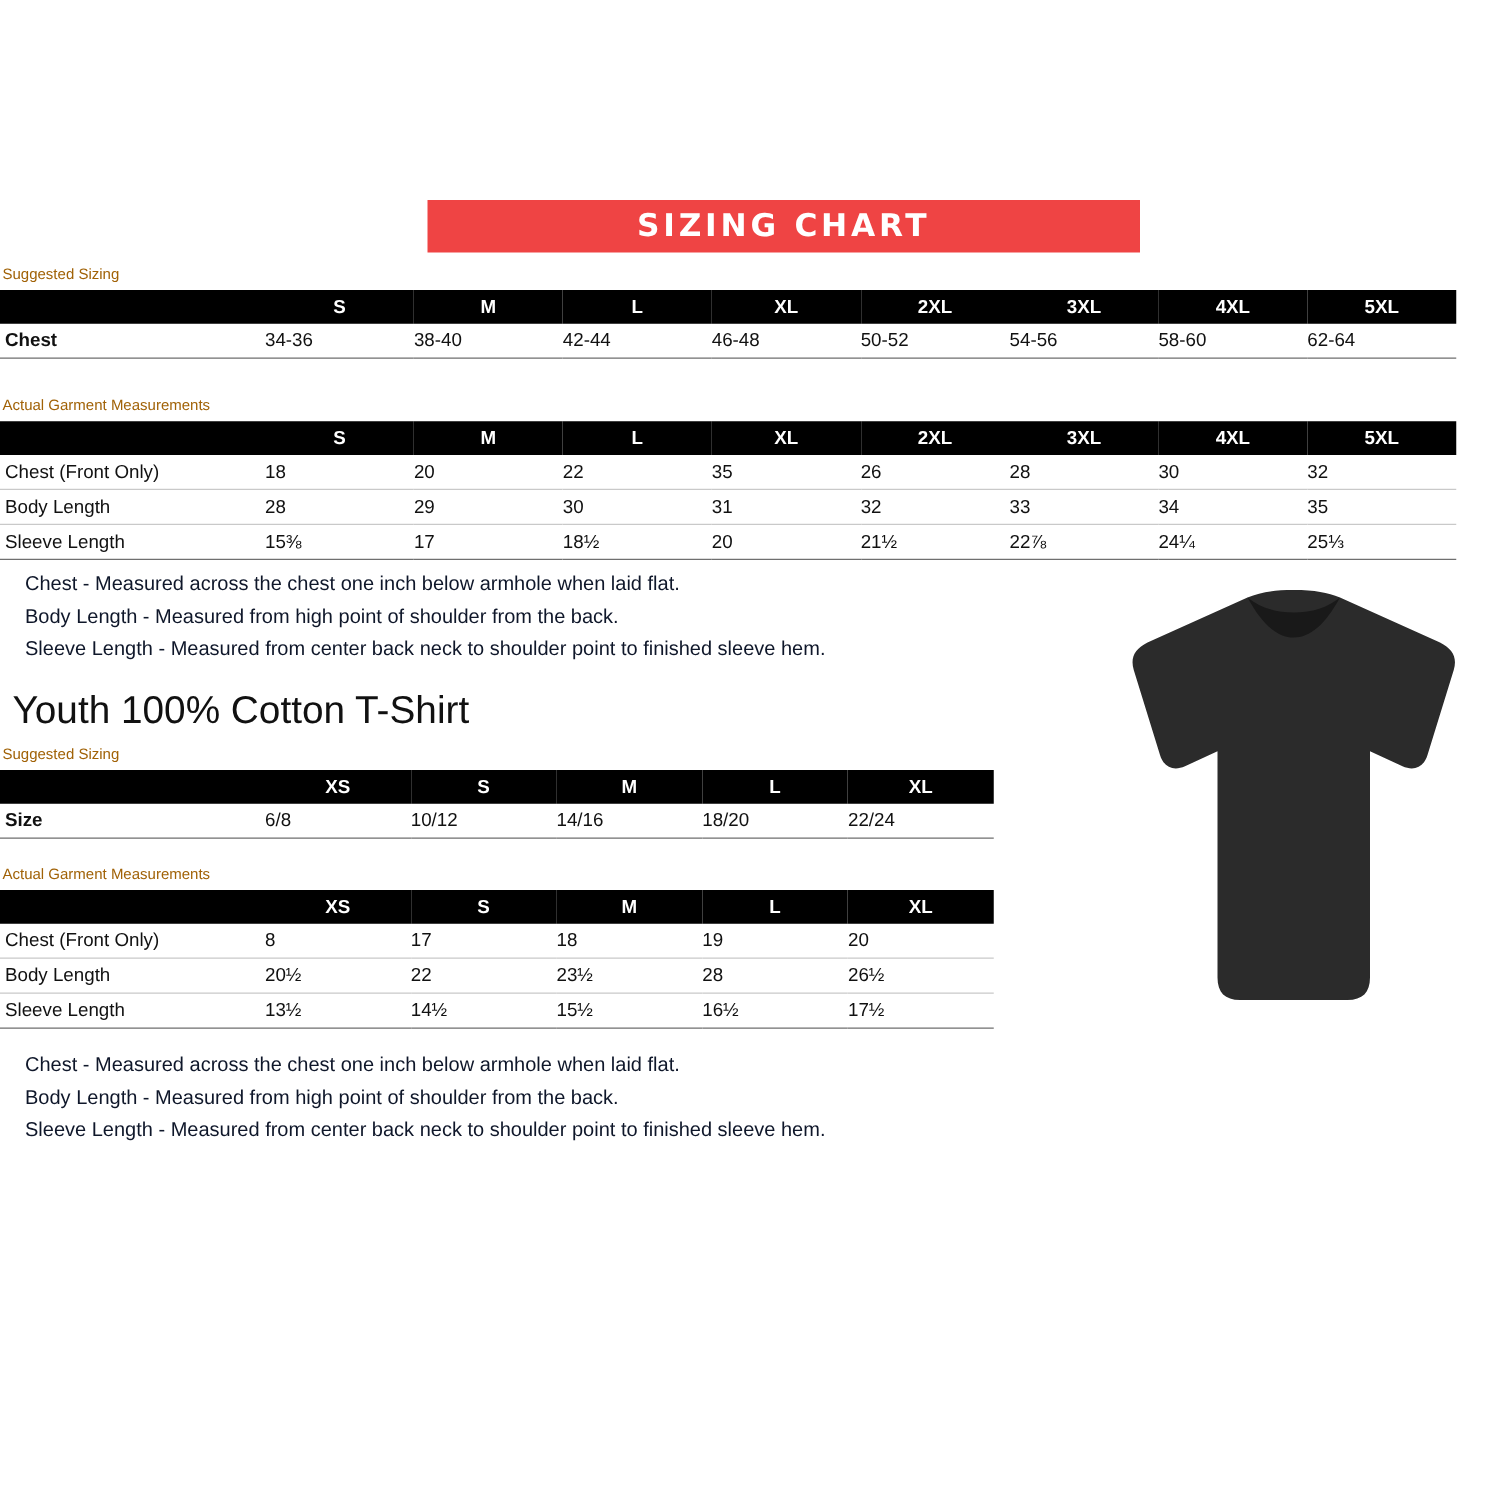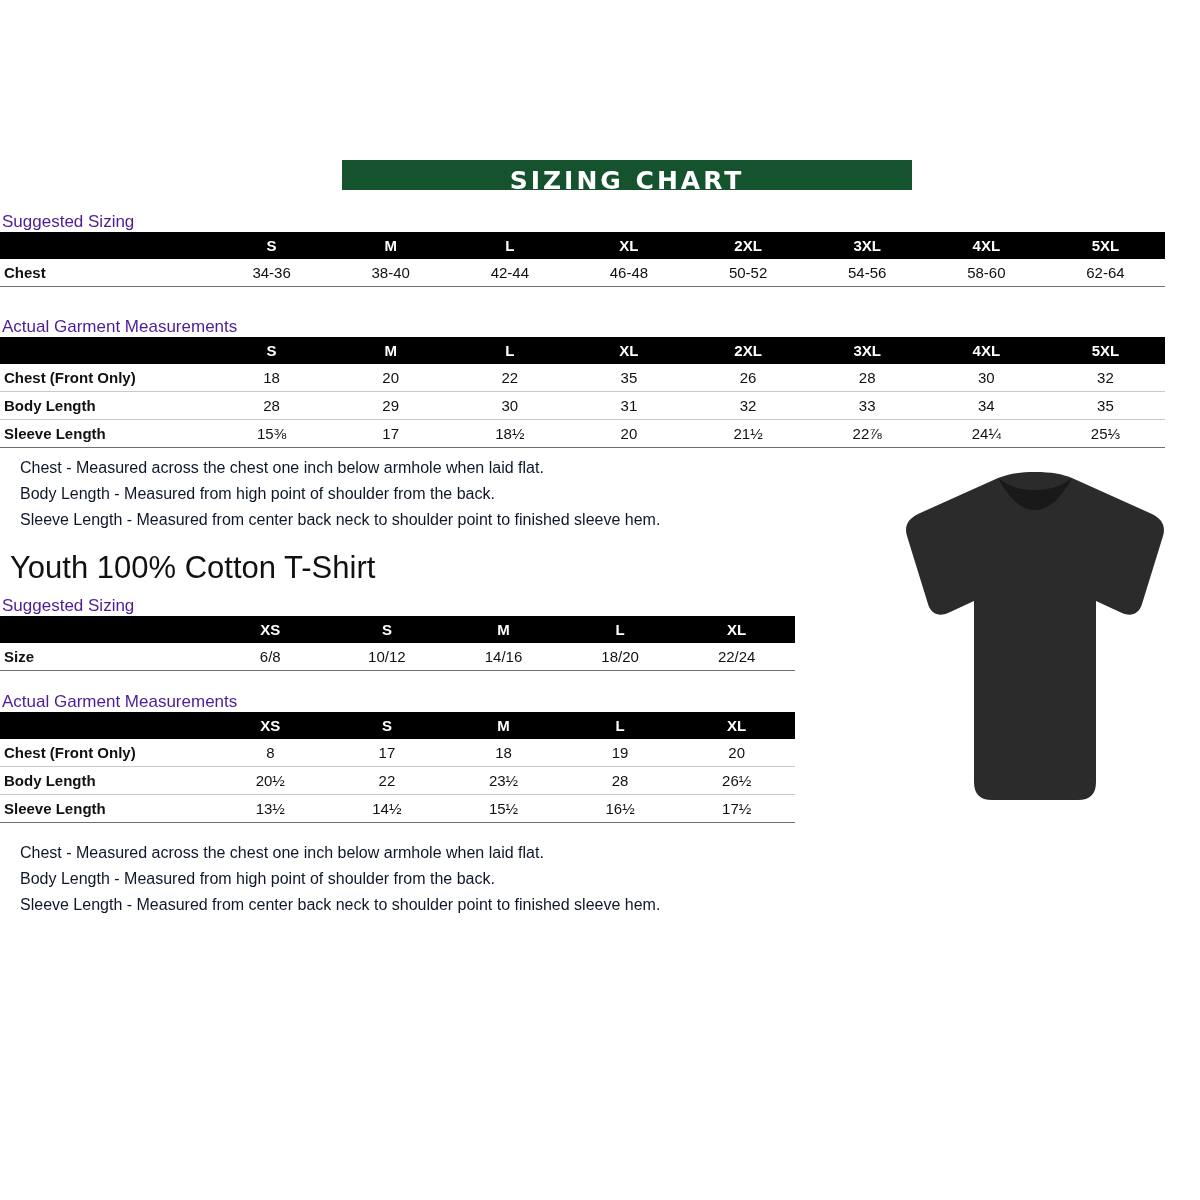--- a/index.html
+++ b/index.html
@@ -38,39 +38,39 @@
     font-weight: normal;
     letter-spacing: 0.2px;
     color: #111;
     white-space: nowrap;
   }
   .sizing-banner {
     position: absolute;
     left: 332px;
     top: 0px;
     width: 570px;
-    height: 30px;
-    background: #14532d;
+    height: 42px;
+    background: #ef4444;
   }
   .sizing-banner span {
     display: block;
     text-align: center;
     color: #ffffff;
     font-size: 25px;
     font-weight: bold;
     letter-spacing: 3px;
     line-height: 42px;
     font-family: "DejaVu Sans", sans-serif;
   }
 
   
   .sec-label {
     position: absolute;
-    font-size: 17px;
-    color: #4c1d95;
+    font-size: 12px;
+    color: #a16207;
     white-space: nowrap;
   }
 
   
   table.chart {
     position: absolute;
     border-collapse: collapse;
     table-layout: fixed;
     font-size: 15px;
   }
@@ -84,30 +84,30 @@
     background: #000000;
     color: #ffffff;
     font-weight: bold;
     font-size: 15px;
     text-align: center;
   }
   table.chart thead th.rowlabel {
     text-align: left;
   }
   table.chart tbody td {
-    text-align: center;
+    text-align: left;
     color: #111;
     border-bottom: 1px solid #c9c9c9;
   }
   table.chart tbody tr:last-child td {
     border-bottom: 1px solid #6f6f6f;
   }
   table.chart tbody td.rowlabel {
     text-align: left;
-    font-weight: bold;
+    font-weight: normal;
     padding-left: 4px;
   }
   table.chart.suggested tbody td {
     border-bottom: none;
   }
   table.chart.suggested tbody td.rowlabel {
     font-weight: bold;
   }
 
   

